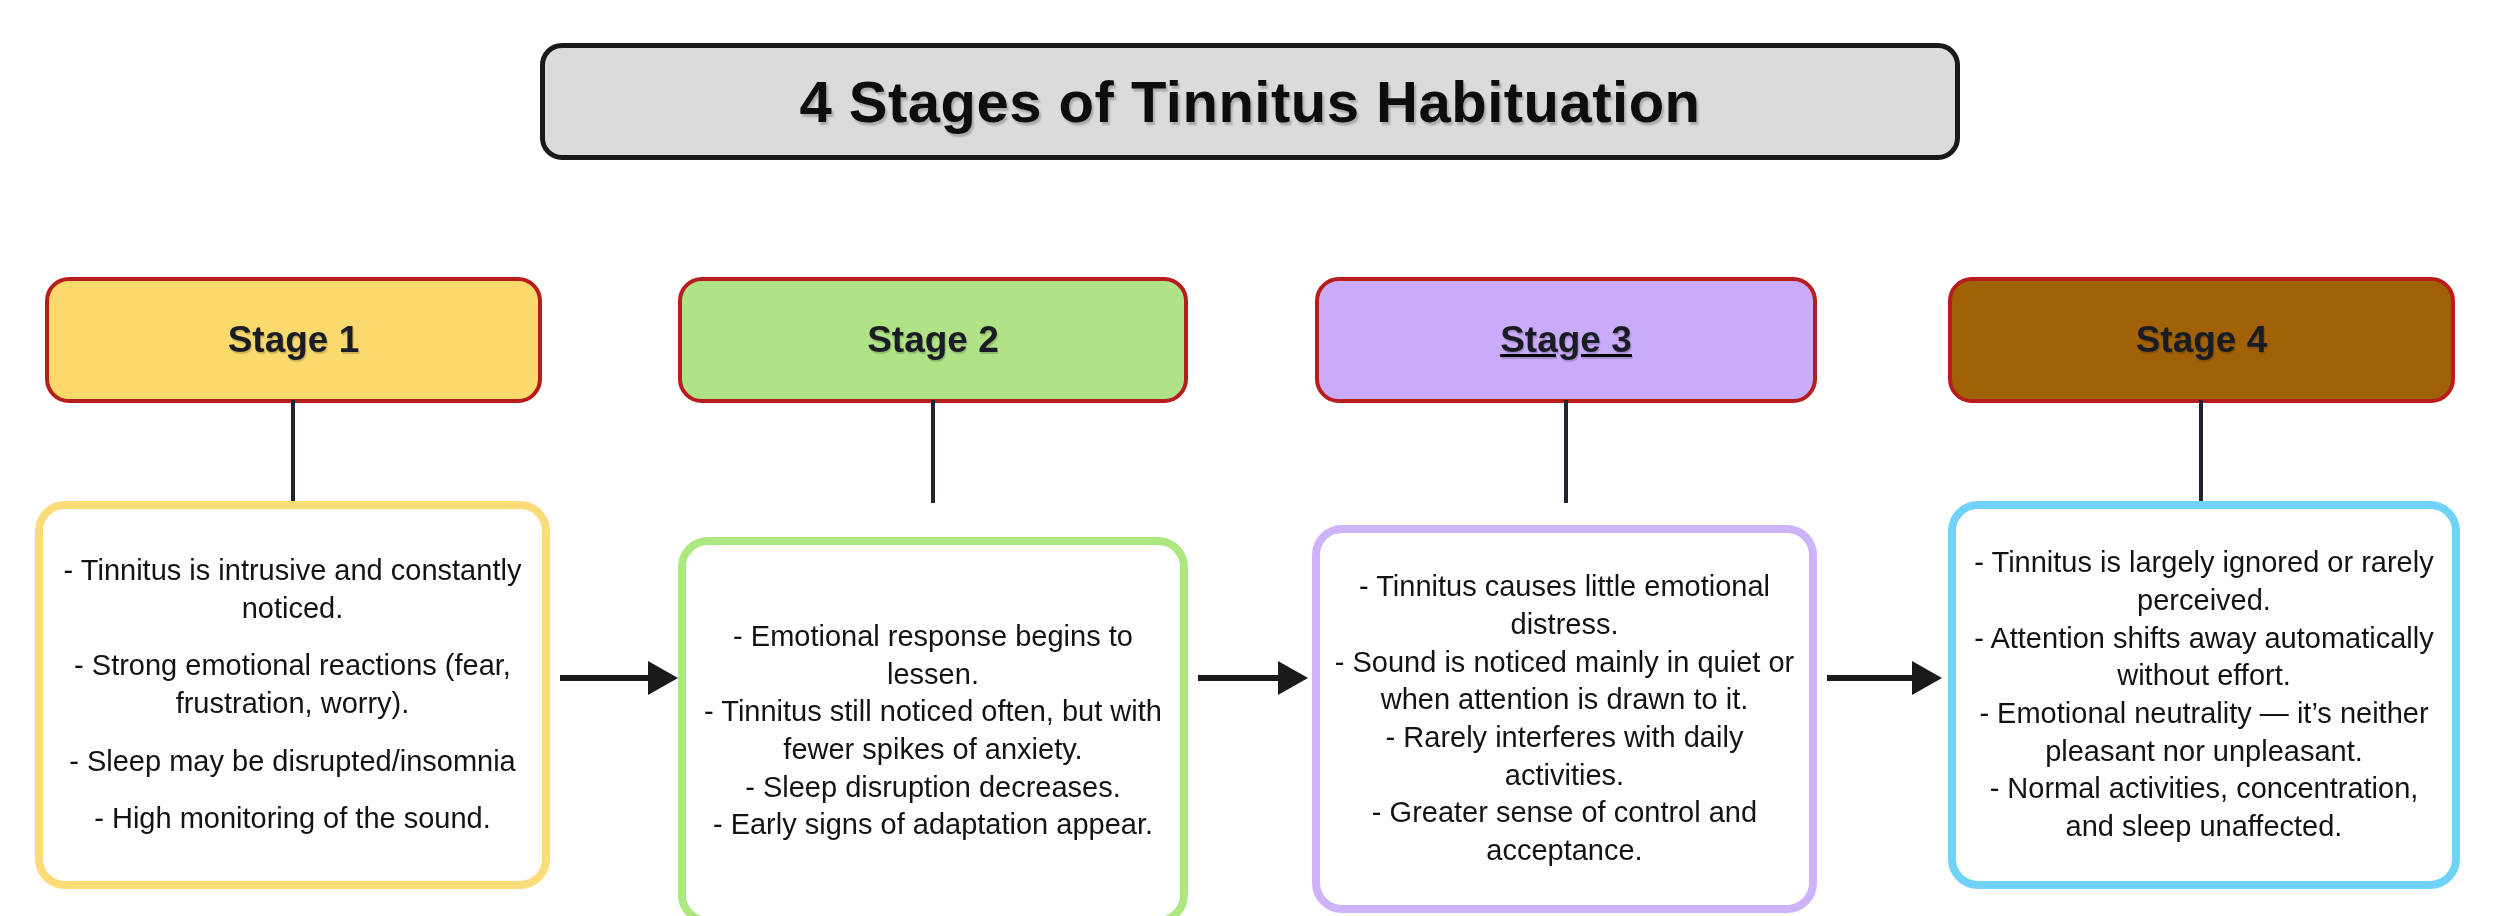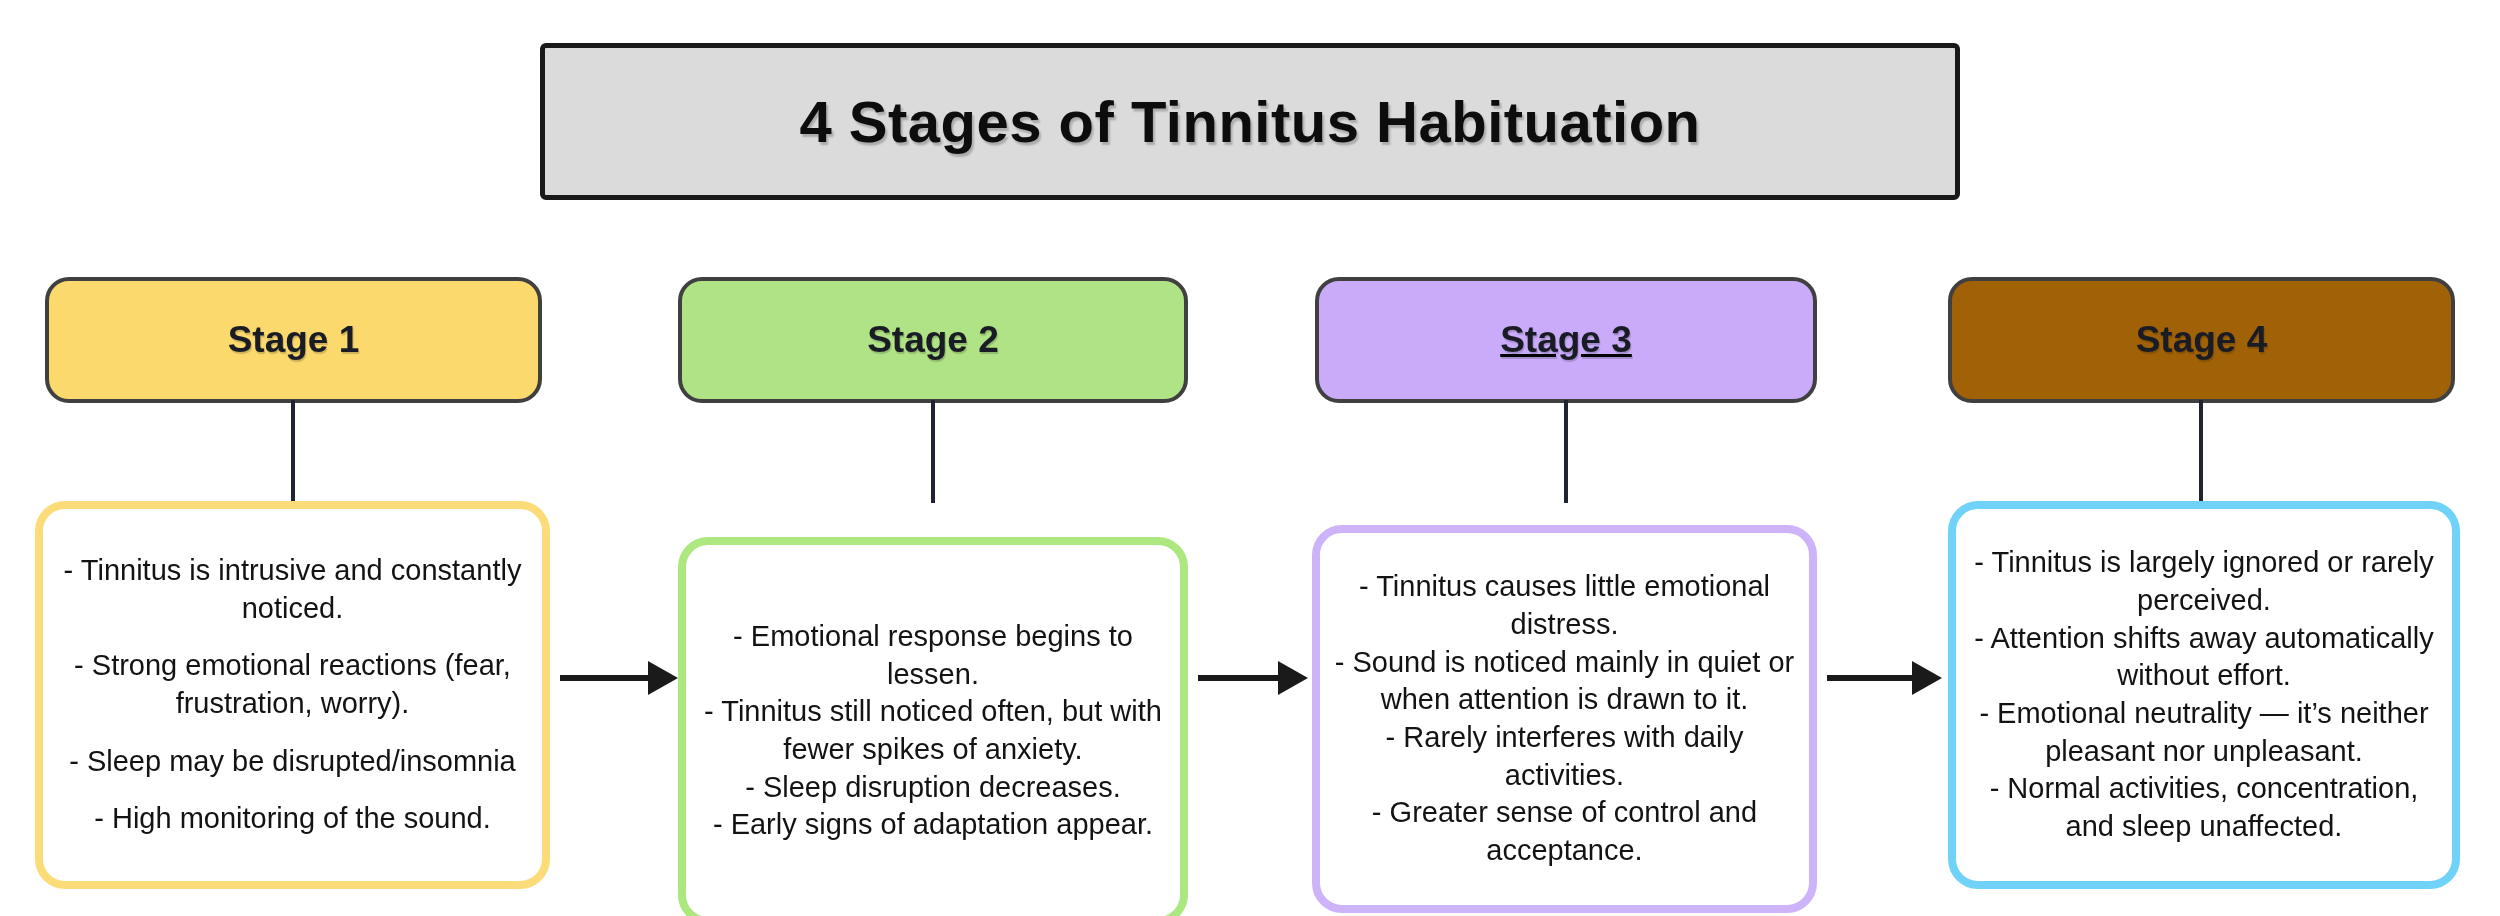--- a/index.html
+++ b/index.html
@@ -11,40 +11,40 @@
   .canvas {
     position: relative;
     width: 2500px;
     height: 916px;
     background: #ffffff;
     overflow: hidden;
   }
   .title-box {
     position: absolute;
     left: 540px; top: 43px;
-    width: 1420px; height: 157px;
+    width: 1420px; height: 117px;
     border: 5px solid #191919;
-    border-radius: 6px;
+    border-radius: 22px;
     box-sizing: border-box;
     display: flex;
     align-items: center;
     justify-content: center;
   }
   .title-text {
     font-size: 58px;
     font-weight: 700;
     color: #0d0d0d;
     letter-spacing: 0.5px;
     text-shadow: 2px 3px 2px rgba(0,0,0,0.22);
   }
   .stage-header {
     position: absolute;
     top: 277px;
     height: 126px;
-    border: 4px solid #404040;
+    border: 4px solid #b91c1c;
     border-radius: 24px;
     box-sizing: border-box;
     display: flex;
     align-items: center;
     justify-content: center;
   }
   .stage-label {
     font-size: 37px;
     font-weight: 700;
     color: #191c24;

